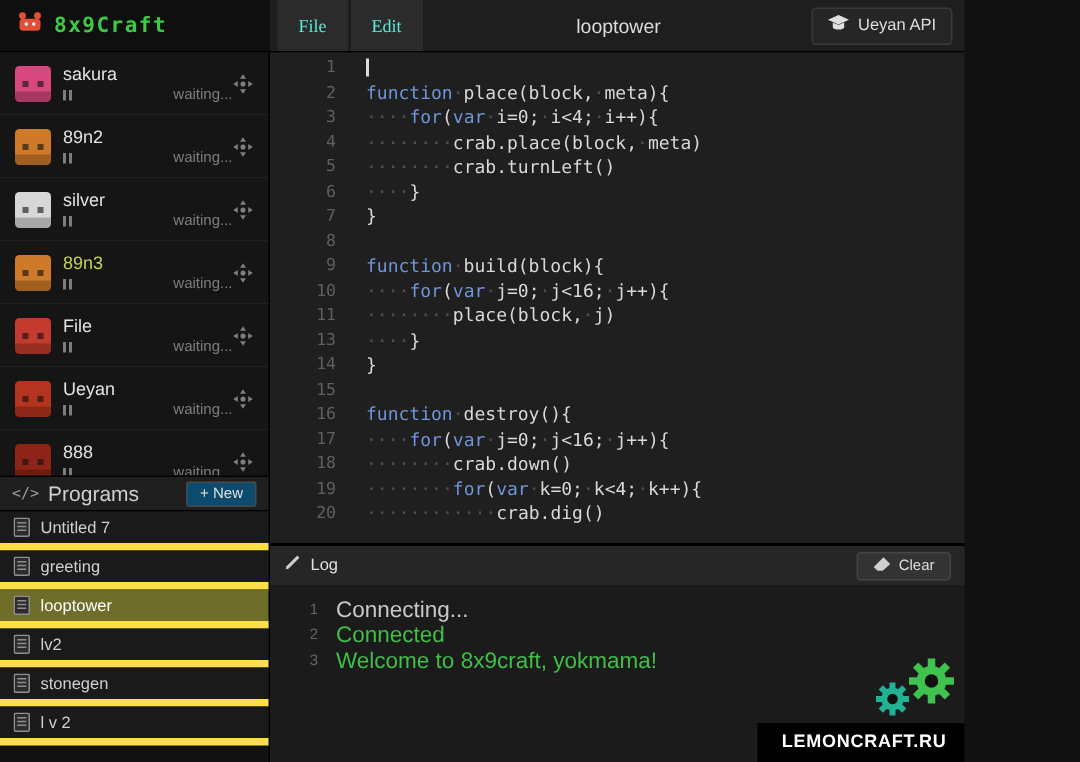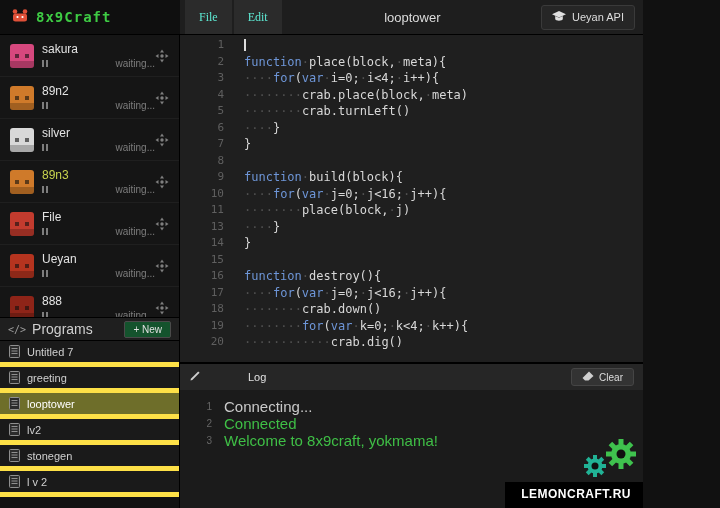--- a/index.html
+++ b/index.html
@@ -36,39 +36,39 @@
   .pname{font-size:12px;color:#e3e3e3;}
   .pname.hl{color:var(--player-highlight);}
   .pstatus{margin-top:2px;display:flex;align-items:center;gap:5px;font-size:10px;color:#7d7d7d;justify-content:space-between;}
   .pause{display:inline-block;width:2px;height:7px;background:#7d7d7d;box-shadow:4px 0 0 #7d7d7d;margin-right:3px;}
   .compass{margin-left:auto;opacity:.8;cursor:pointer;display:flex;}
 
   
   .prog-header{flex:0 0 24px;background:#1f1f1f;border-top:1px solid #000;border-bottom:1px solid #000;display:flex;align-items:center;gap:6px;padding:0 8px;}
   .code-ic{font-family:"DejaVu Sans Mono",monospace;font-size:10px;color:#9f9f9f;}
   .prog-title{font-size:14px;color:#cfcfcf;flex:1;}
-  .new-btn{background:#14532d;border:1px solid #4a4a4a;border-radius:2px;color:#e0e0e0;font-size:10px;padding:2px 8px;cursor:pointer;font-family:inherit;}
+  .new-btn{background:#0c4a6e;border:1px solid #4a4a4a;border-radius:2px;color:#e0e0e0;font-size:10px;padding:2px 8px;cursor:pointer;font-family:inherit;}
   .program-row{height:26px;display:flex;align-items:center;gap:7px;padding:0 9px;background:#1a1a1a;border-bottom:5px solid #fde047;cursor:pointer;}
   .program-row .plabel{font-size:11px;color:#d0d0d0;}
   .program-row.selected{background:var(--selected-program-bg);}
   .program-row.selected .plabel{color:#fff;}
 
   
   .editor{flex:0 0 327px;background:#1f1f1f;overflow:hidden;padding-top:2px;font-family:"DejaVu Sans Mono",monospace;font-size:12px;}
   .code-line{display:flex;height:16.5px;line-height:16.5px;white-space:pre;}
   .gutter{flex:0 0 56px;text-align:right;padding-right:12px;color:#5f5f5f;font-size:11px;}
   .code{margin-left:8px;color:#d8d8d8;}
   .kw{color:var(--keyword-blue);}
   .ws{color:#505050;}
   .cursor{display:inline-block;width:2px;height:12px;background:#dcdcdc;vertical-align:-2px;}
 
   
   .log{flex:1;display:flex;flex-direction:column;background:#1b1b1b;border-top:2px solid #000;min-height:0;}
   .log-header{flex:0 0 26px;background:#262626;display:flex;align-items:center;gap:6px;padding:0 9px;}
-  .log-title{font-size:11px;color:#e0e0e0;margin-left:41px;}
+  .log-title{font-size:11px;color:#e0e0e0;}
   .clear-btn{margin-left:auto;display:flex;align-items:center;gap:5px;background:#333;border:1px solid #454545;border-radius:3px;color:#ddd;font-size:10px;padding:2px 10px;cursor:pointer;font-family:inherit;text-align:center;}
   .log-body{flex:1;padding-top:8px;}
   .log-entry{display:flex;align-items:center;height:17px;}
   .lnum{flex:0 0 44px;text-align:right;padding-right:12px;color:#666;font-size:10px;}
   .ltext{font-size:15px;}
 
   
   .watermark{position:absolute;right:0;bottom:0;background:#000;color:#fff;font-weight:bold;font-size:12px;letter-spacing:.5px;padding:5px 12px 7px 16px;margin-top:40px;}
   .gears{position:absolute;right:2px;bottom:26px;line-height:0;}
 </style>

